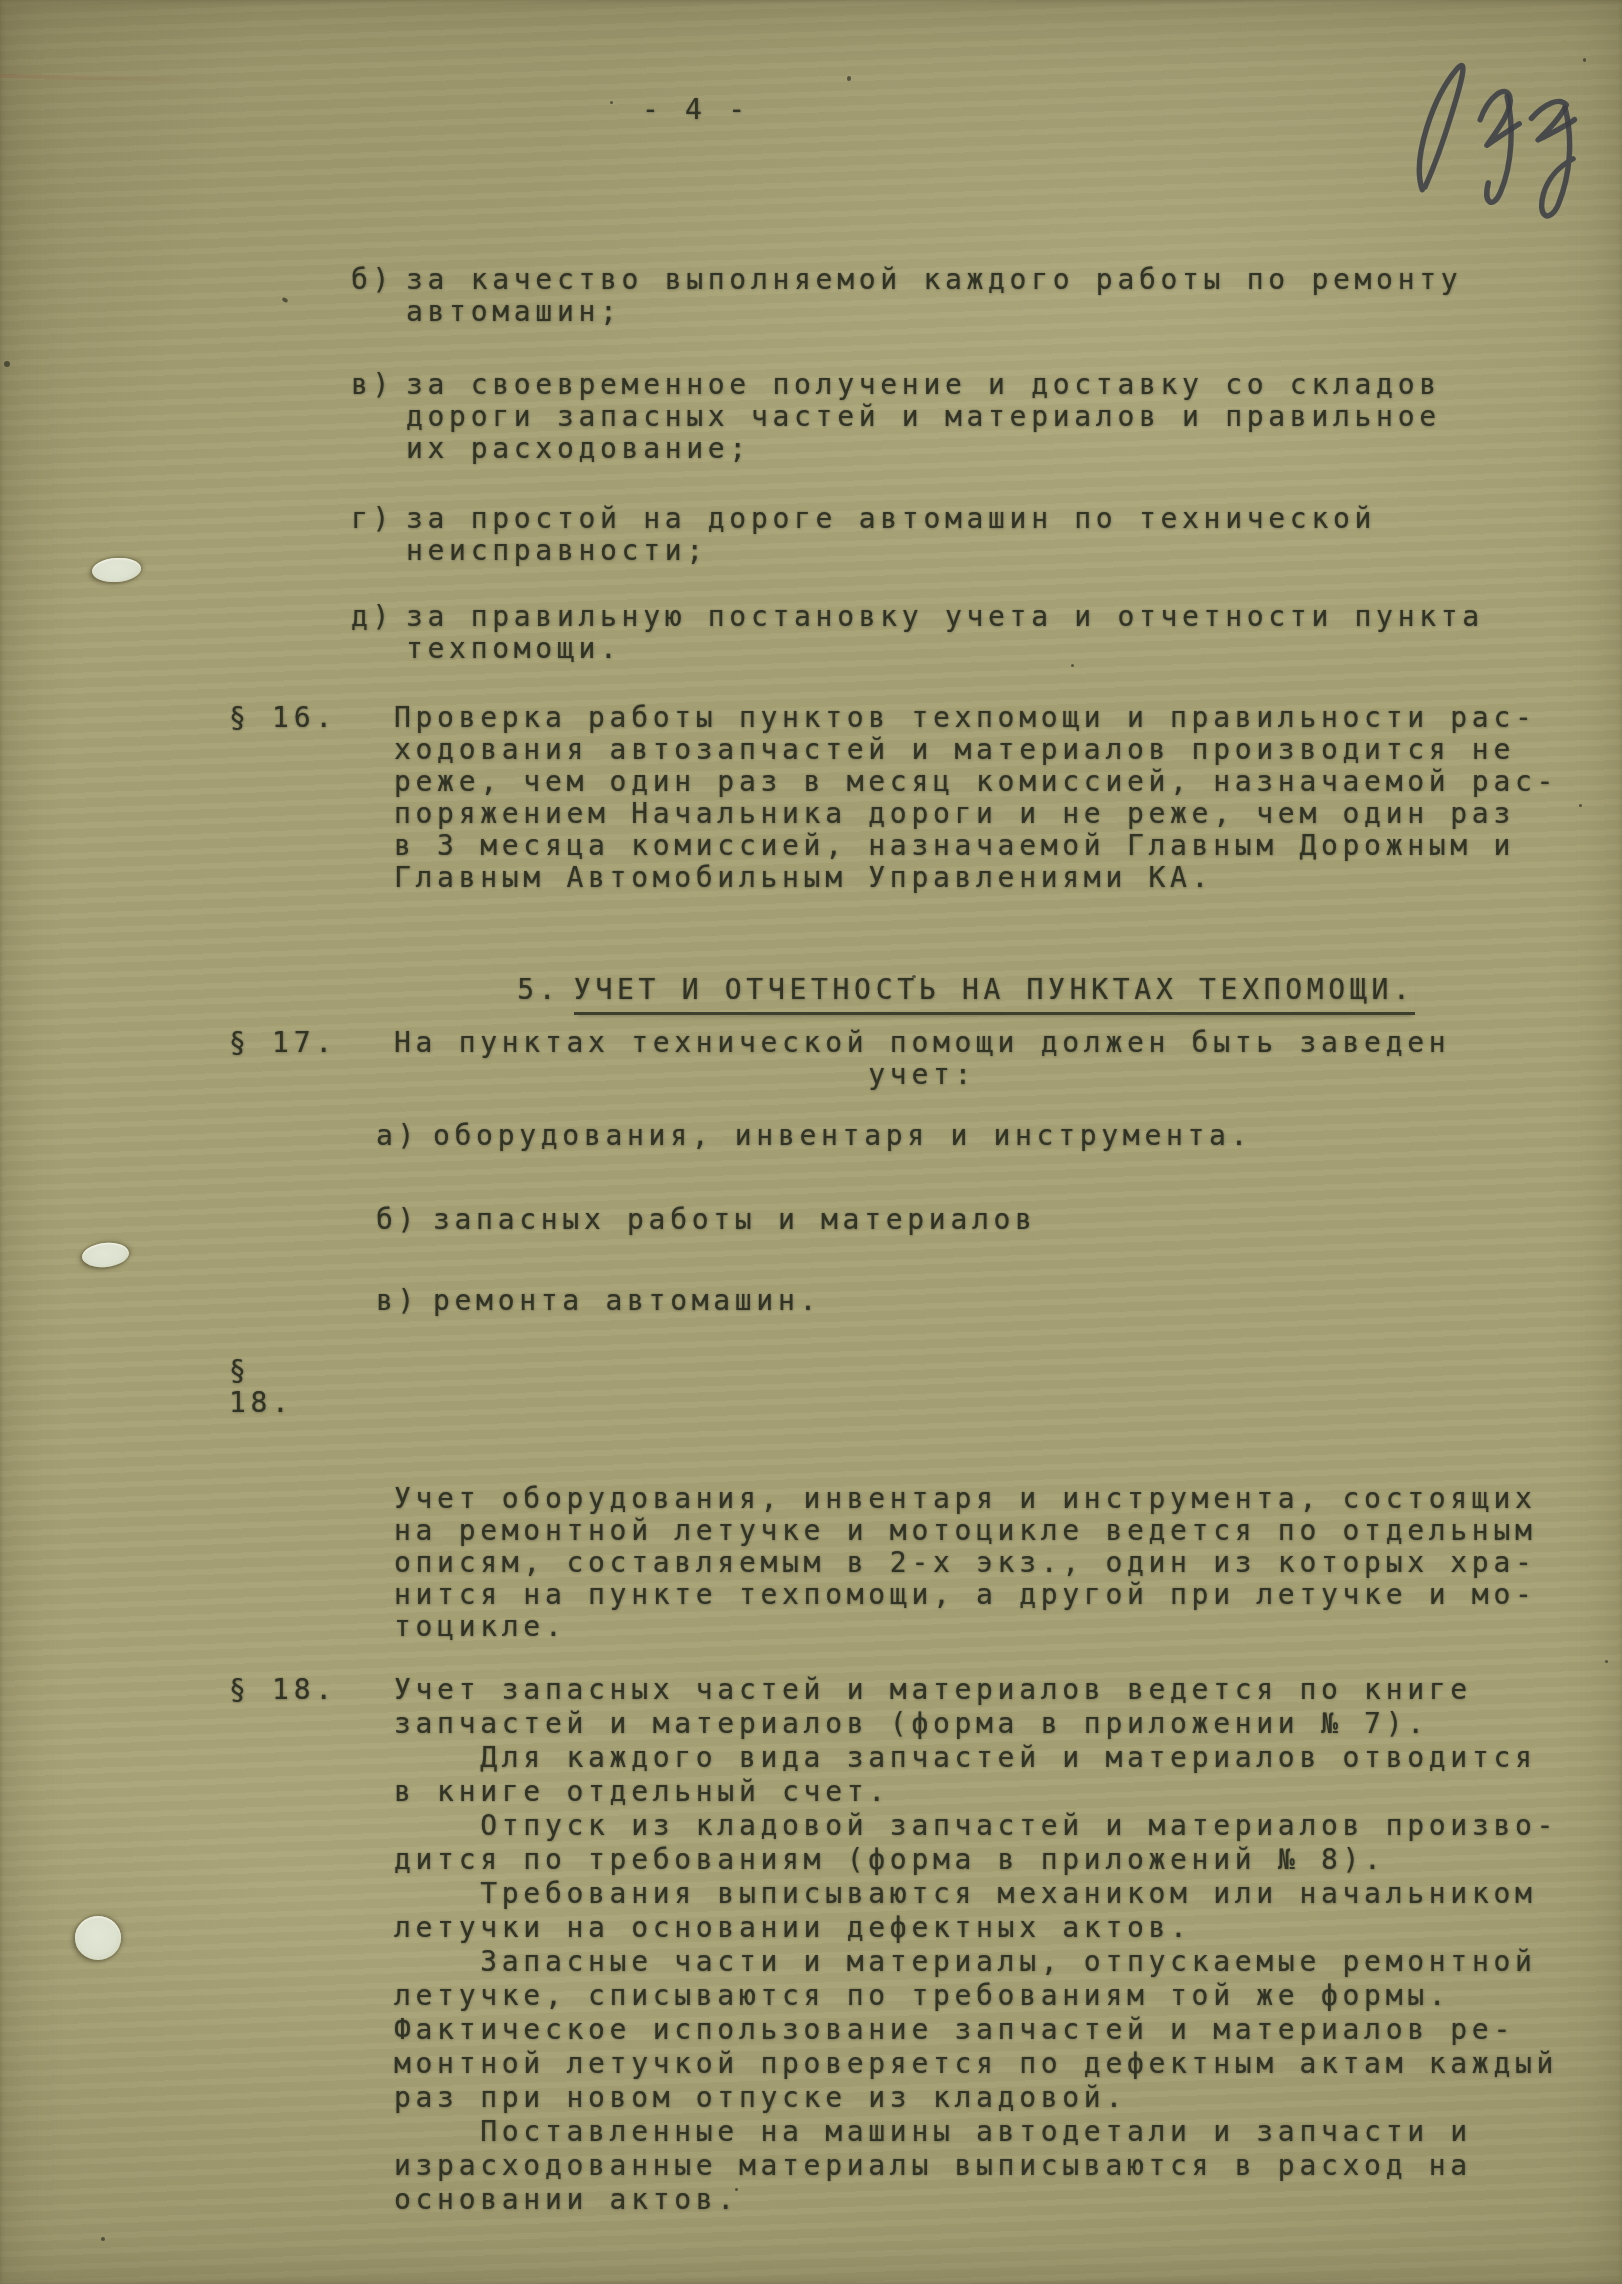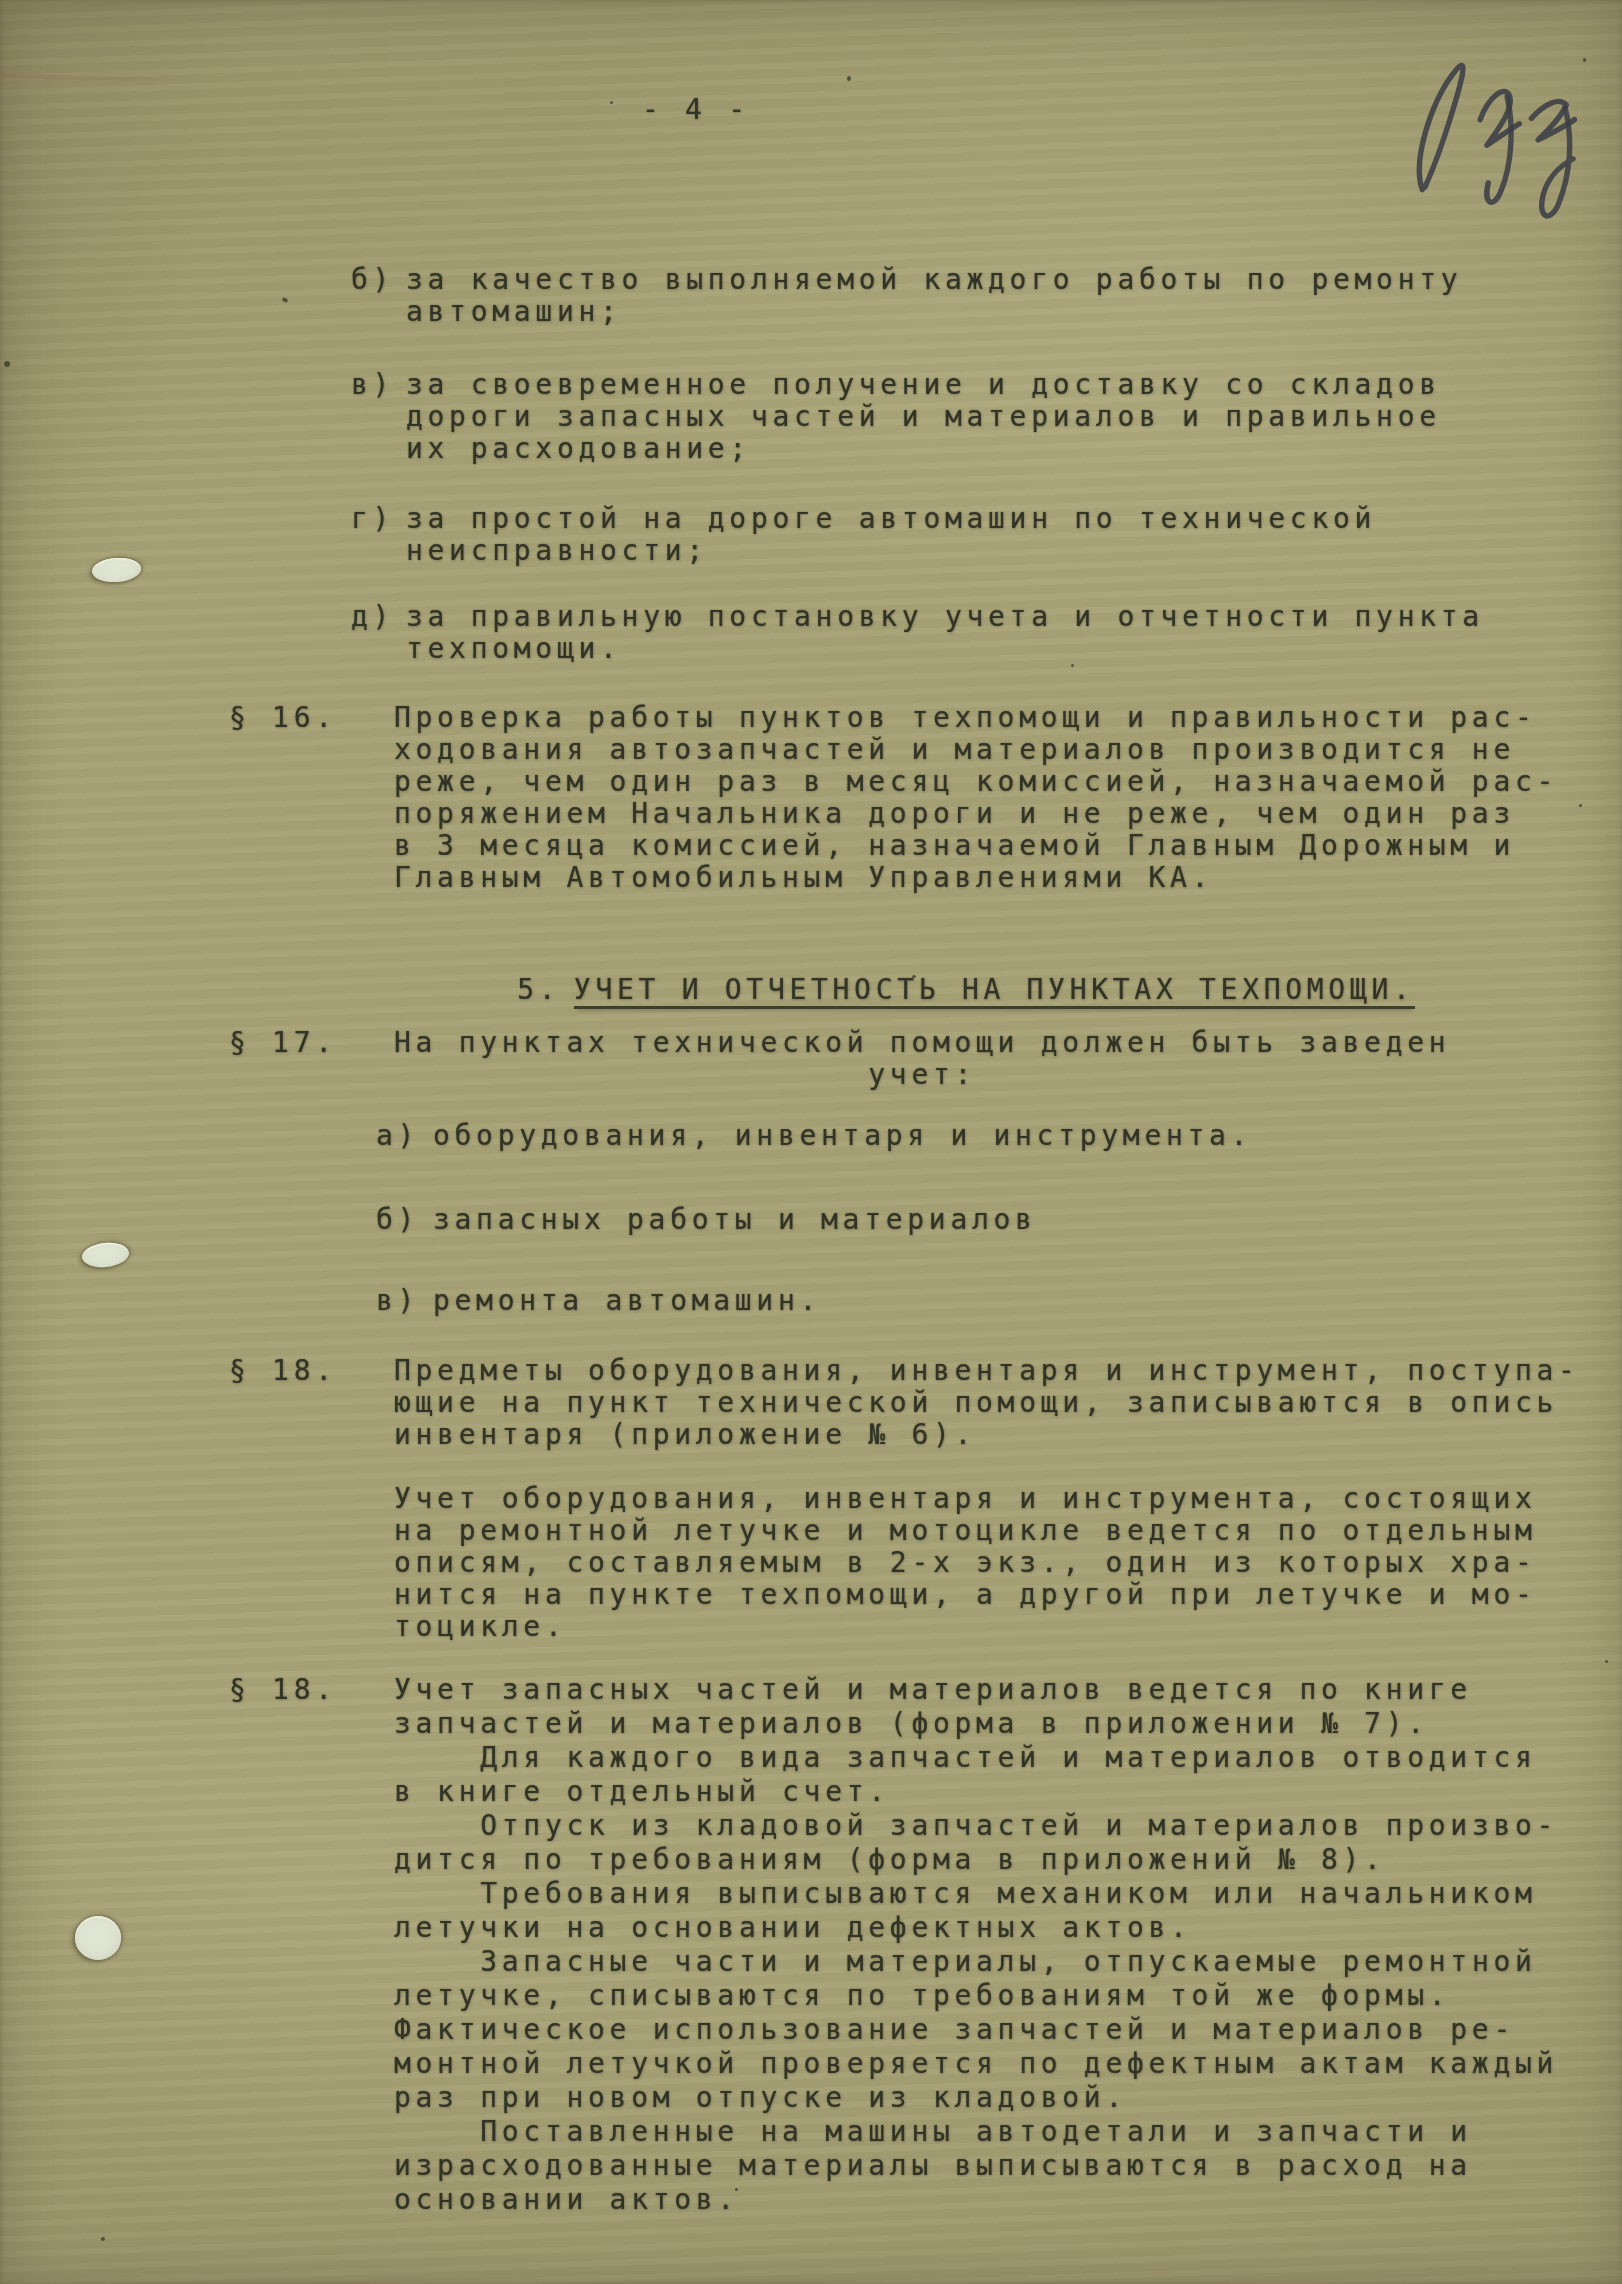--- a/index.html
+++ b/index.html
@@ -27,20 +27,21 @@
   }
   .block{position:absolute;}
   .lbl{position:absolute;left:0;top:0;}
   .ind-item  .body{margin-left:55px;}
   .ind-para  .body{margin-left:165px;}
   .ind-sub   .body{margin-left:57px;}
   .s19 .txt{line-height:34px;}
   .heading-num{margin-right:13.5px;}
   .heading-title{
     border-bottom:3.4px solid rgba(46,49,36,.88);
+    padding-bottom:6px;
     box-shadow:0 4.7px 4px -3.4px rgba(46,49,36,.35);
   }
   .page-num{position:absolute;left:642px;top:94px;}
   .hole{
     position:absolute;border-radius:50%;
     background:radial-gradient(ellipse at 48% 42%, #e2e6d4 0%, #dde1cf 55%, #c9cfba 100%);
     box-shadow:
       -2.7px 2px 4.7px rgba(66,63,38,.45),
       2.7px -1.3px 4px rgba(66,63,38,.28),
       inset 0 1.3px 2px rgba(255,255,248,.65),
@@ -138,23 +139,20 @@
     <span class="lbl txt">б)</span>
     <div class="body txt">запасных работы и материалов</div>
   </div>
   <div class="block ind-sub" style="left:376px;top:1285px;">
     <span class="lbl txt">в)</span>
     <div class="body txt">ремонта автомашин.</div>
   </div>
 
   <div class="block ind-para" style="left:229px;top:1355px;">
     <span class="lbl txt">§ 18.</span>
-    <div class="body txt">Предметы оборудования, инвентаря и инструмент, поступа-
-ющие на пункт технической помощи, записываются в опись
-инвентаря (приложение № 6).</div>
   </div>
   <div class="block" style="left:394px;top:1483px;">
     <div class="txt">Учет оборудования, инвентаря и инструмента, состоящих
 на ремонтной летучке и мотоцикле ведется по отдельным
 описям, составляемым в 2-х экз., один из которых хра-
 нится на пункте техпомощи, а другой при летучке и мо-
 тоцикле.</div>
   </div>
 
   <div class="block ind-para s19" style="left:229px;top:1673px;">

